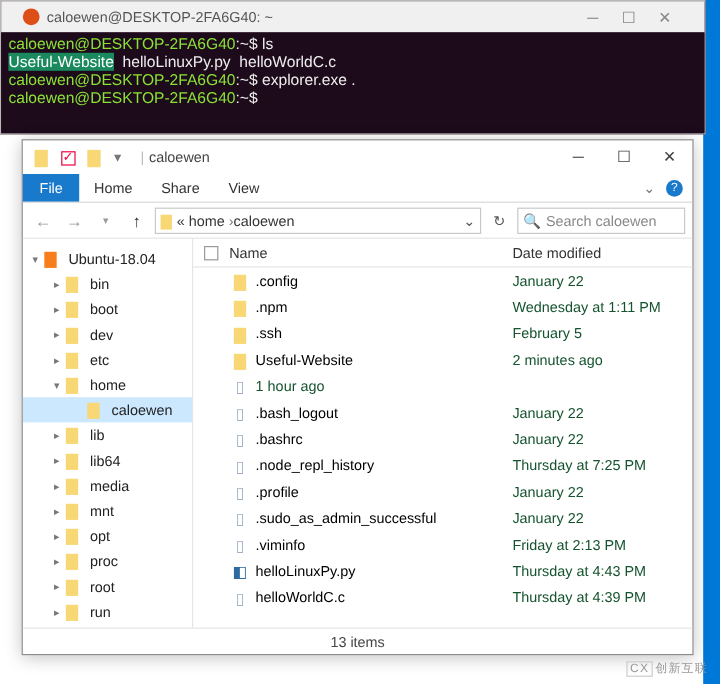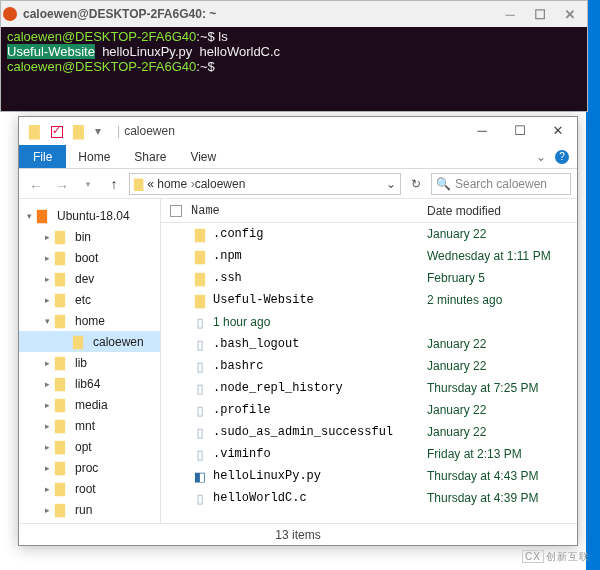--- a/index.html
+++ b/index.html
@@ -3,21 +3,21 @@
 <meta charset="utf-8">
 <style>
   * { box-sizing: border-box; margin: 0; padding: 0; font-family: "Segoe UI", sans-serif; }
   body { width: 600px; height: 570px; background: #fff; position: relative; overflow: hidden; font-size: 12px; }
 
   
   .desktop-edge { position: absolute; top: 0; right: 0; bottom: 0; width: 14px; background: #0078d7; }
 
   
   .term-window { position: absolute; left: 0; top: 0; width: 588px; height: 112px; background: #300a24; border: 1px solid #b7b7b7; }
-  .term-titlebar { height: 26px; background: #f0f0f0; display: flex; align-items: center; padding: 0 2px; color: #555; font-size: 12px; font-weight: bold; }
+  .term-titlebar { height: 26px; background: #f0f0f0; display: flex; align-items: center; padding: 0 18px; color: #555; font-size: 12px; }
   .term-icon { width: 14px; height: 14px; border-radius: 50%; background: #de4f17; margin-right: 6px; }
   .term-titlebar .spacer { flex: 1; }
   .term-btn { width: 30px; text-align: center; color: #888; font-size: 13px; }
   .term-body { background: #1c0a16; background: #1a0b15; height: calc(100% - 26px); padding: 2px 6px; font-family: Consolas, monospace; font-size: 13px; color: #eee; }
   .t-user { color: #8ae234; }
   .t-sel  { background: #1a8a5e; color: #fff; }
   .t-cmd  { color: #eee; }
   .term-body { background: #1b0c16; }
   
   .term-body { background: #1d0a1a; }
@@ -57,21 +57,21 @@
   .tree-item .exp-chev { width: 10px; color: #777; font-size: 9px; }
   .tree-item .fico { width: 16px; margin-right: 4px; font-size: 13px; color: #f8d775; }
   .tree-item.root .fico { color: #f77e1a; }
   .tree-item.selected { background: #cce8ff; }
   .tree-lvl1 { padding-left: 26px; }
   .tree-lvl2 { padding-left: 44px; }
 
   .content-pane { flex: 1; display: flex; flex-direction: column; font-size: 12px; }
   .col-header { display: flex; height: 24px; align-items: center; border-bottom: 1px solid #e5e5e5; color: #333; }
   .col-chk { width: 30px; text-align: center; }
-  .col-name { flex: 1; font-family: Liberation Mono, monospace; }
+  .col-name { flex: 1; }
   .col-date { width: 150px; }
   .file-list { flex: 1; overflow: hidden; }
   .file-row { display: flex; height: 22px; align-items: center; }
   .file-row .col-chk { color: transparent; }
   .file-row .ficon { width: 18px; text-align: center; margin-right: 4px; font-size: 13px; }
   .ic-folder { color: #f8d775; }
   .ic-file { color: #9cb0c6; }
   .ic-py { color: #2c6aa0; }
   .file-row .col-date { color: #14532d; }
 
@@ -92,20 +92,21 @@
     <div class="term-icon"></div>
     <span>caloewen@DESKTOP-2FA6G40: ~</span>
     <div class="spacer"></div>
     <div class="term-btn">─</div>
     <div class="term-btn">☐</div>
     <div class="term-btn">✕</div>
   </div>
   <div class="term-body">
     <div class="line"><span class="t-user">caloewen@DESKTOP-2FA6G40</span><span class="t-cmd">:~$ </span><span class="t-cmd">ls</span></div>
     <div class="line"><span class="t-sel">Useful-Website</span><span class="t-cmd">  helloLinuxPy.py  helloWorldC.c</span></div>
+    <div class="line"><span class="t-user">caloewen@DESKTOP-2FA6G40</span><span class="t-cmd">:~$ </span><span class="t-cmd">explorer.exe .</span></div>
     <div class="line"><span class="t-user">caloewen@DESKTOP-2FA6G40</span><span class="t-cmd">:~$ </span></div>
   </div>
 </div>
 
 <div class="exp-window">
   <div class="exp-titlebar">
     <span class="exp-t-icon folder">▇</span>
     <span class="exp-t-icon"><span class="checkbox check-selected"></span></span>
     <span class="exp-t-icon folder">▇</span>
     <span class="exp-t-icon" style="color:#777;">▾</span>

